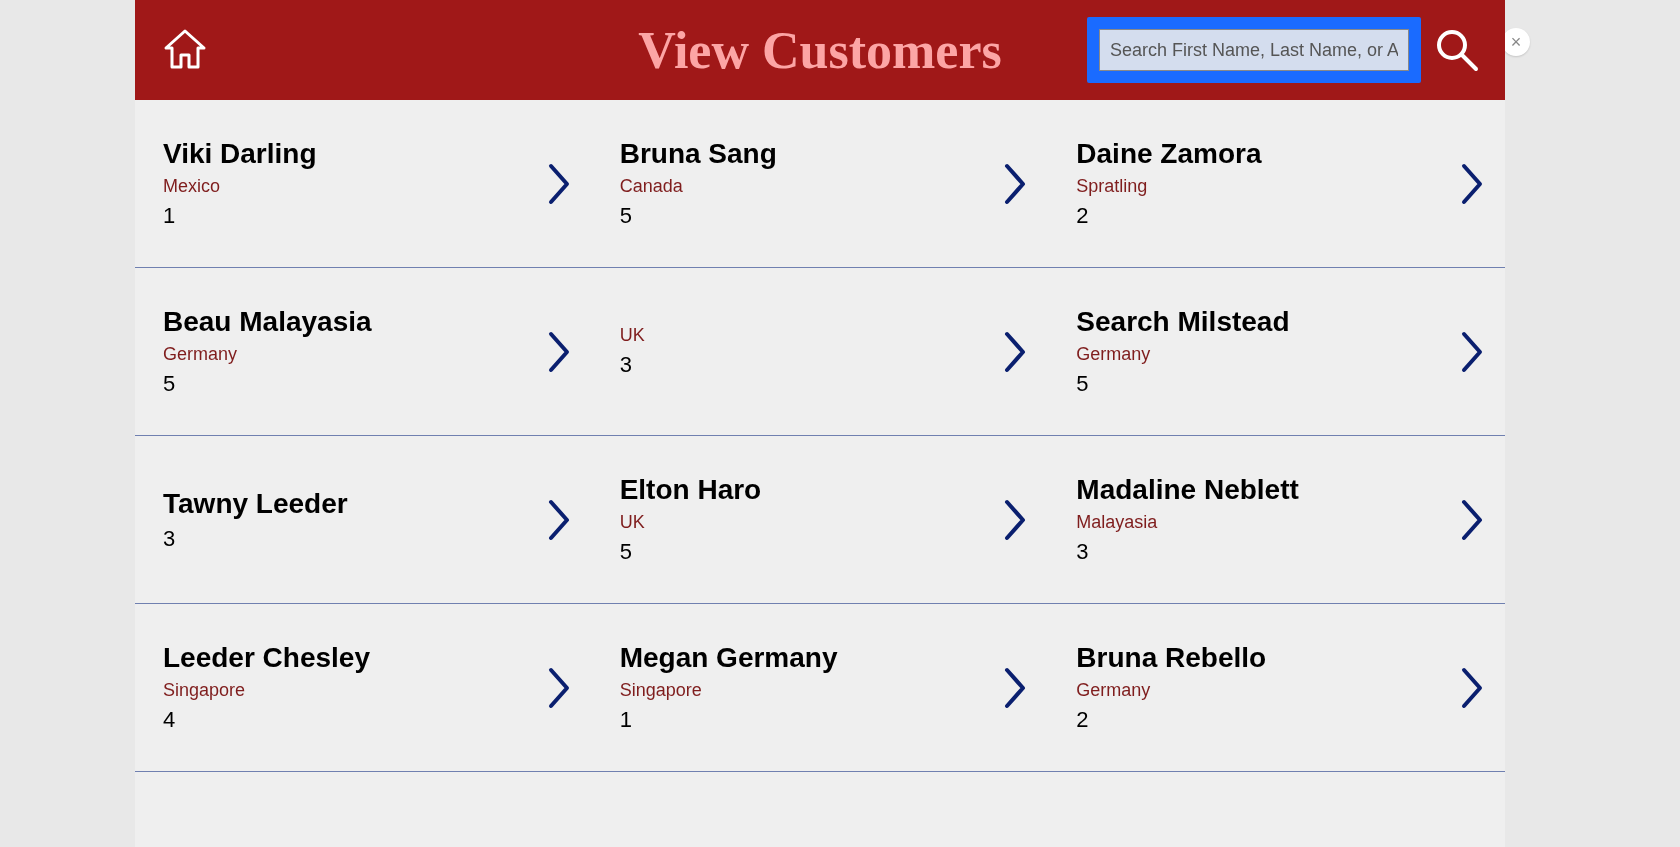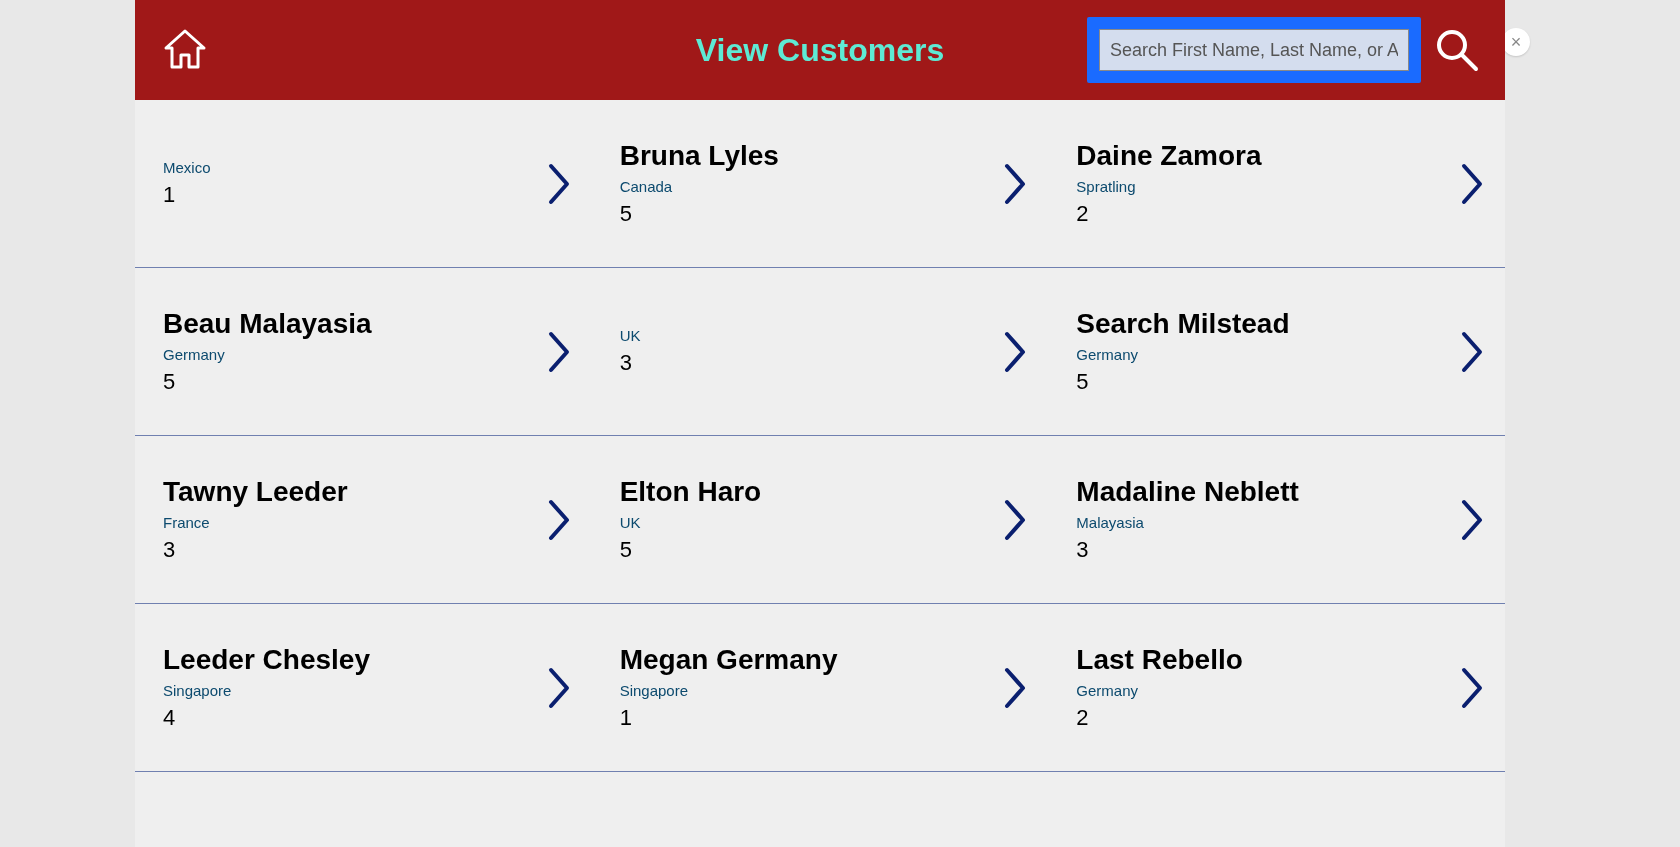--- a/index.html
+++ b/index.html
@@ -30,24 +30,25 @@
       height: 60px;
       cursor: pointer;
       display: flex;
       align-items: center;
       justify-content: center;
     }
     .title {
       position: absolute;
       left: 50%;
       transform: translateX(-50%);
-      color: #5eead4;
-      font-size: 32px;
+      color: #fca5a5;
+      font-size: 52px;
       font-weight: 700;
       white-space: nowrap;
+      font-family: Liberation Serif, serif;
     }
     .search-wrap {
       position: absolute;
       right: 20px;
       display: flex;
       align-items: center;
       gap: 8px;
     }
     .search-highlight {
       border: 8px solid #1a6bff;
@@ -101,22 +102,22 @@
       cursor: pointer;
     }
     .cell-text { flex: 1; }
     .name {
       font-size: 28px;
       font-weight: 700;
       color: #000;
       margin-bottom: 6px;
     }
     .country {
-      font-size: 15px;
-      color: #0c4a6e;
+      font-size: 18px;
+      color: #7f1d1d;
       margin-bottom: 6px;
     }
     .num {
       font-size: 22px;
       color: #000;
     }
     .chevron {
       width: 32px;
       height: 48px;
       display: flex;
@@ -167,32 +168,33 @@
           <line x1="30" y1="30" x2="44" y2="44" stroke="#fff" stroke-width="4" stroke-linecap="round"></line>
         </svg>
       </div>
     </div>
   </div>
 
   <div class="list-container" id="list">
       <div class="row">
         <div class="cell">
           <div class="cell-text">
+            <div class="name">Viki  Darling</div>
             <div class="country">Mexico</div>
             <div class="num">1</div>
           </div>
           <div class="chevron">
             <svg width="26" height="44" viewBox="0 0 26 44">
               <path d="M4 4 L20 22 L4 40" fill="none" stroke="#0a1f6f" stroke-width="4" stroke-linecap="round" stroke-linejoin="round"></path>
             </svg>
           </div>
         </div>
         <div class="cell">
           <div class="cell-text">
-            <div class="name">Bruna  Lyles</div>
+            <div class="name">Bruna  Sang</div>
             <div class="country">Canada</div>
             <div class="num">5</div>
           </div>
           <div class="chevron">
             <svg width="26" height="44" viewBox="0 0 26 44">
               <path d="M4 4 L20 22 L4 40" fill="none" stroke="#0a1f6f" stroke-width="4" stroke-linecap="round" stroke-linejoin="round"></path>
             </svg>
           </div>
         </div>
         <div class="cell">
@@ -242,21 +244,20 @@
             <svg width="26" height="44" viewBox="0 0 26 44">
               <path d="M4 4 L20 22 L4 40" fill="none" stroke="#0a1f6f" stroke-width="4" stroke-linecap="round" stroke-linejoin="round"></path>
             </svg>
           </div>
         </div>
       </div>
       <div class="row">
         <div class="cell">
           <div class="cell-text">
             <div class="name">Tawny  Leeder</div>
-            <div class="country">France</div>
             <div class="num">3</div>
           </div>
           <div class="chevron">
             <svg width="26" height="44" viewBox="0 0 26 44">
               <path d="M4 4 L20 22 L4 40" fill="none" stroke="#0a1f6f" stroke-width="4" stroke-linecap="round" stroke-linejoin="round"></path>
             </svg>
           </div>
         </div>
         <div class="cell">
           <div class="cell-text">
@@ -303,21 +304,21 @@
             <div class="num">1</div>
           </div>
           <div class="chevron">
             <svg width="26" height="44" viewBox="0 0 26 44">
               <path d="M4 4 L20 22 L4 40" fill="none" stroke="#0a1f6f" stroke-width="4" stroke-linecap="round" stroke-linejoin="round"></path>
             </svg>
           </div>
         </div>
         <div class="cell">
           <div class="cell-text">
-            <div class="name">Last  Rebello</div>
+            <div class="name">Bruna  Rebello</div>
             <div class="country">Germany</div>
             <div class="num">2</div>
           </div>
           <div class="chevron">
             <svg width="26" height="44" viewBox="0 0 26 44">
               <path d="M4 4 L20 22 L4 40" fill="none" stroke="#0a1f6f" stroke-width="4" stroke-linecap="round" stroke-linejoin="round"></path>
             </svg>
           </div>
         </div>
       </div>

